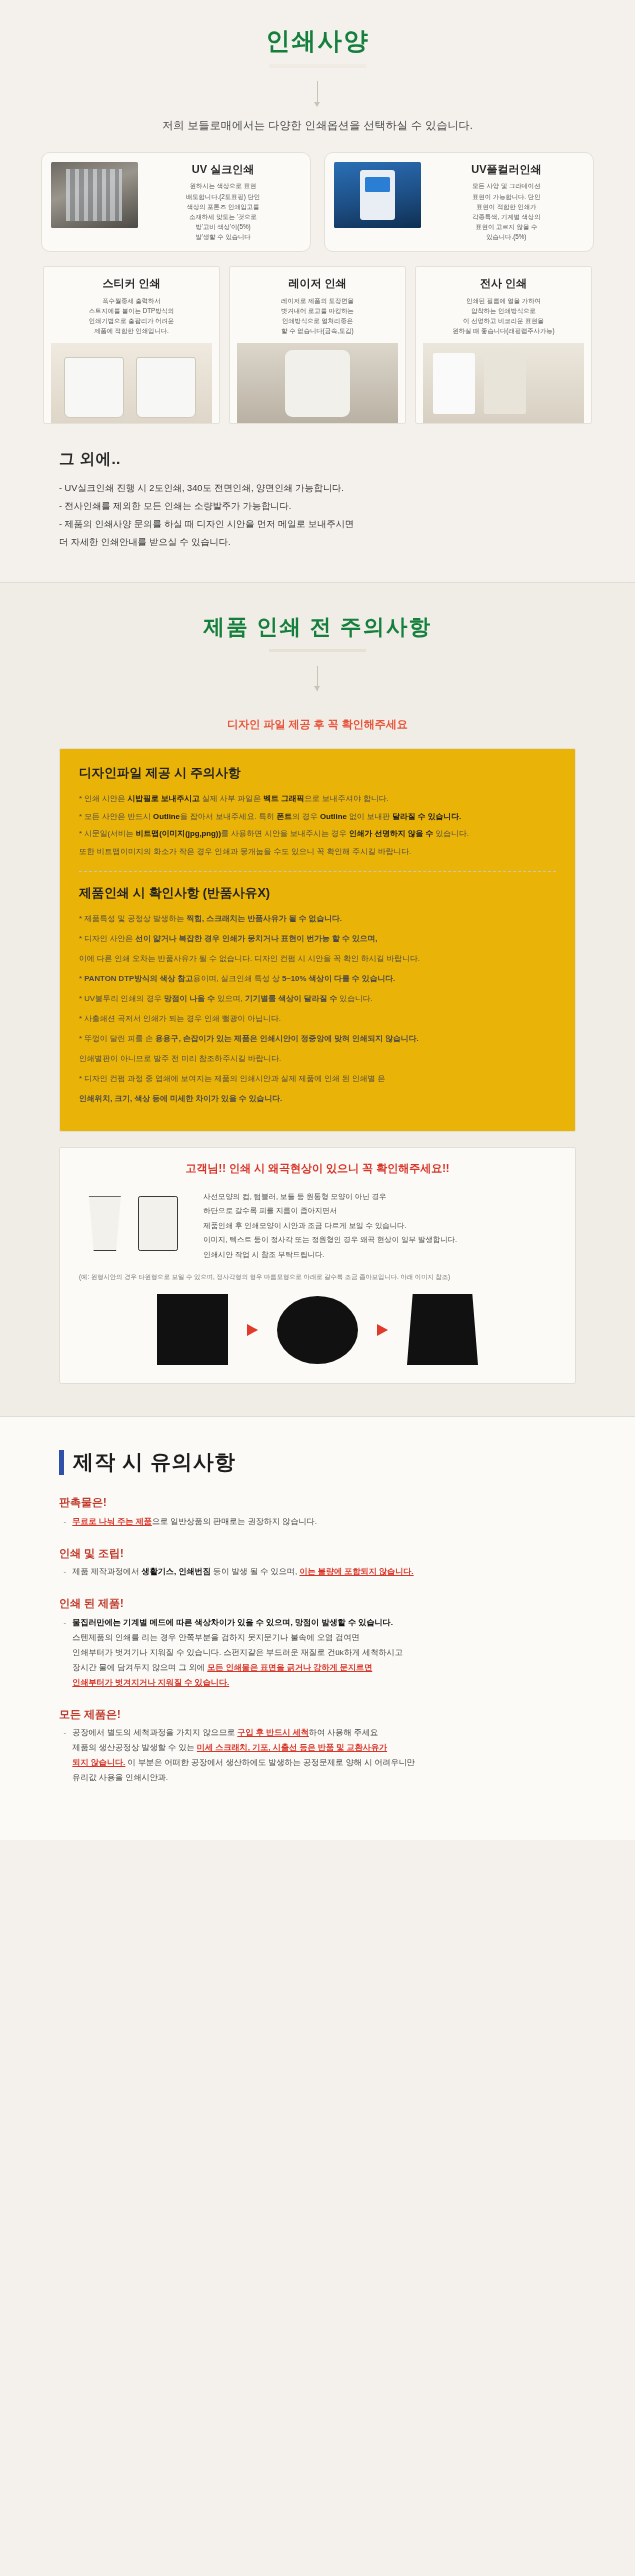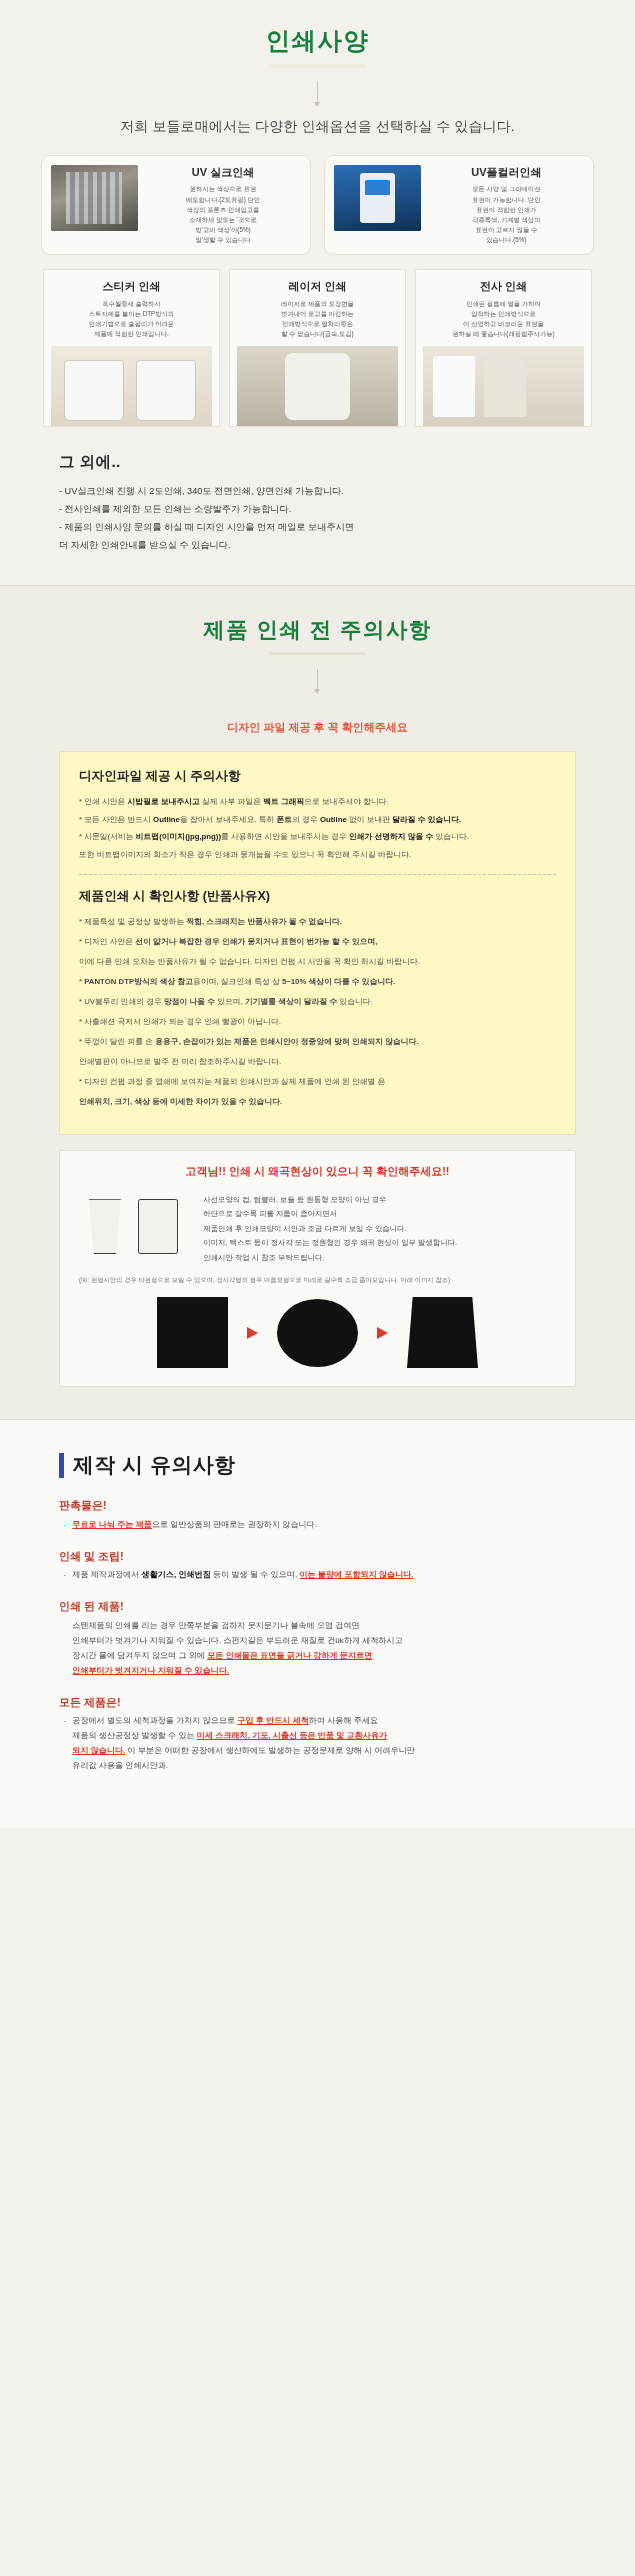--- a/index.html
+++ b/index.html
@@ -30,21 +30,21 @@
     margin: 13.3px auto 0; position: relative;
   }
   .down-arrow:after {
     content: ""; position: absolute; left: -3px; bottom: -0.7px;
     border-left: 3.3px solid transparent;
     border-right: 3.3px solid transparent;
     border-top: 5.2px solid #c9c3b8;
   }
   .sec-sub {
     text-align: center;
-    font-size: 14px;
+    font-size: 11px;
     color: #4a4a4a;
     margin-top: 11.8px;
     letter-spacing: 0.1px;
   }
 
   .cards-row {
     display: flex;
     justify-content: center;
     gap: 13.3px;
     margin-top: 19px;
@@ -126,21 +126,21 @@
   .sec2-sub {
     text-align: center;
     font-size: 11px;
     font-weight: bold;
     color: #e8553c;
     margin-top: 26px;
   }
   .panel {
     width: 517px;
     margin: 16.2px auto 0;
-    background: #fef9c3;
+    background: #eab308;
     border: 0.7px solid #e4dfd5;
     border-radius: 2.2px;
     padding: 16.2px 19px 19px;
   }
   .panel h4 {
     font-size: 12.6px;
     font-weight: bold;
     color: #222;
     margin-bottom: 10.3px;
   }
@@ -420,20 +420,21 @@
       <div class="note-item">
         <div class="note-h">판촉물은!</div>
         <div class="note-l"><b class="red-u">무료로 나눠 주는 제품</b>으로 일반상품의 판매로는 권장하지 않습니다.</div>
       </div>
       <div class="note-item">
         <div class="note-h">인쇄 및 조립!</div>
         <div class="note-l">제품 제작과정에서 <b class="blk-b">생활기스, 인쇄번짐</b> 등이 발생 될 수 있으며, <b class="red-u">이는 불량에 포함되지 않습니다.</b></div>
       </div>
       <div class="note-item">
         <div class="note-h">인쇄 된 제품!</div>
+        <div class="note-l"><b class="blk-b">물집러만에는 기계별 메드에 따른 색상차이가 있을 수 있으며, 망점이 발생할 수 있습니다.</b></div>
         <div class="note-l nodash">스텐제품의 인쇄를 리는 경우 안쪽부분을 검하지 못지문기나 불속에 오염 검여면</div>
         <div class="note-l nodash">인쇄부터가 벗겨기나 지워질 수 있습니다. 스펀지같은 부드러운 재질로 건ük하게 세척하시고</div>
         <div class="note-l nodash">장시간 물에 담겨두지 않으며 그 외에 <b class="red-u">모든 인쇄물은 표면을 긁거나 강하게 문지르면</b></div>
         <div class="note-l nodash"><b class="red-u">인쇄부터가 벗겨지거나 지워질 수 있습니다.</b></div>
       </div>
       <div class="note-item">
         <div class="note-h">모든 제품은!</div>
         <div class="note-l">공장에서 별도의 세척과정을 가치지 않으므로 <b class="red-u">구입 후 반드시 세척</b>하여 사용해 주세요</div>
         <div class="note-l nodash">제품의 생산공정상 발생할 수 있는 <b class="red-u">미세 스크래치, 기포, 시출선 등은 반품 및 교환사유가</b></div>
         <div class="note-l nodash"><b class="red-u">되지 않습니다.</b> 이 부분은 어떠한 공장에서 생산하에도 발생하는 공정문제로 양해 시 어려우니만</div>

